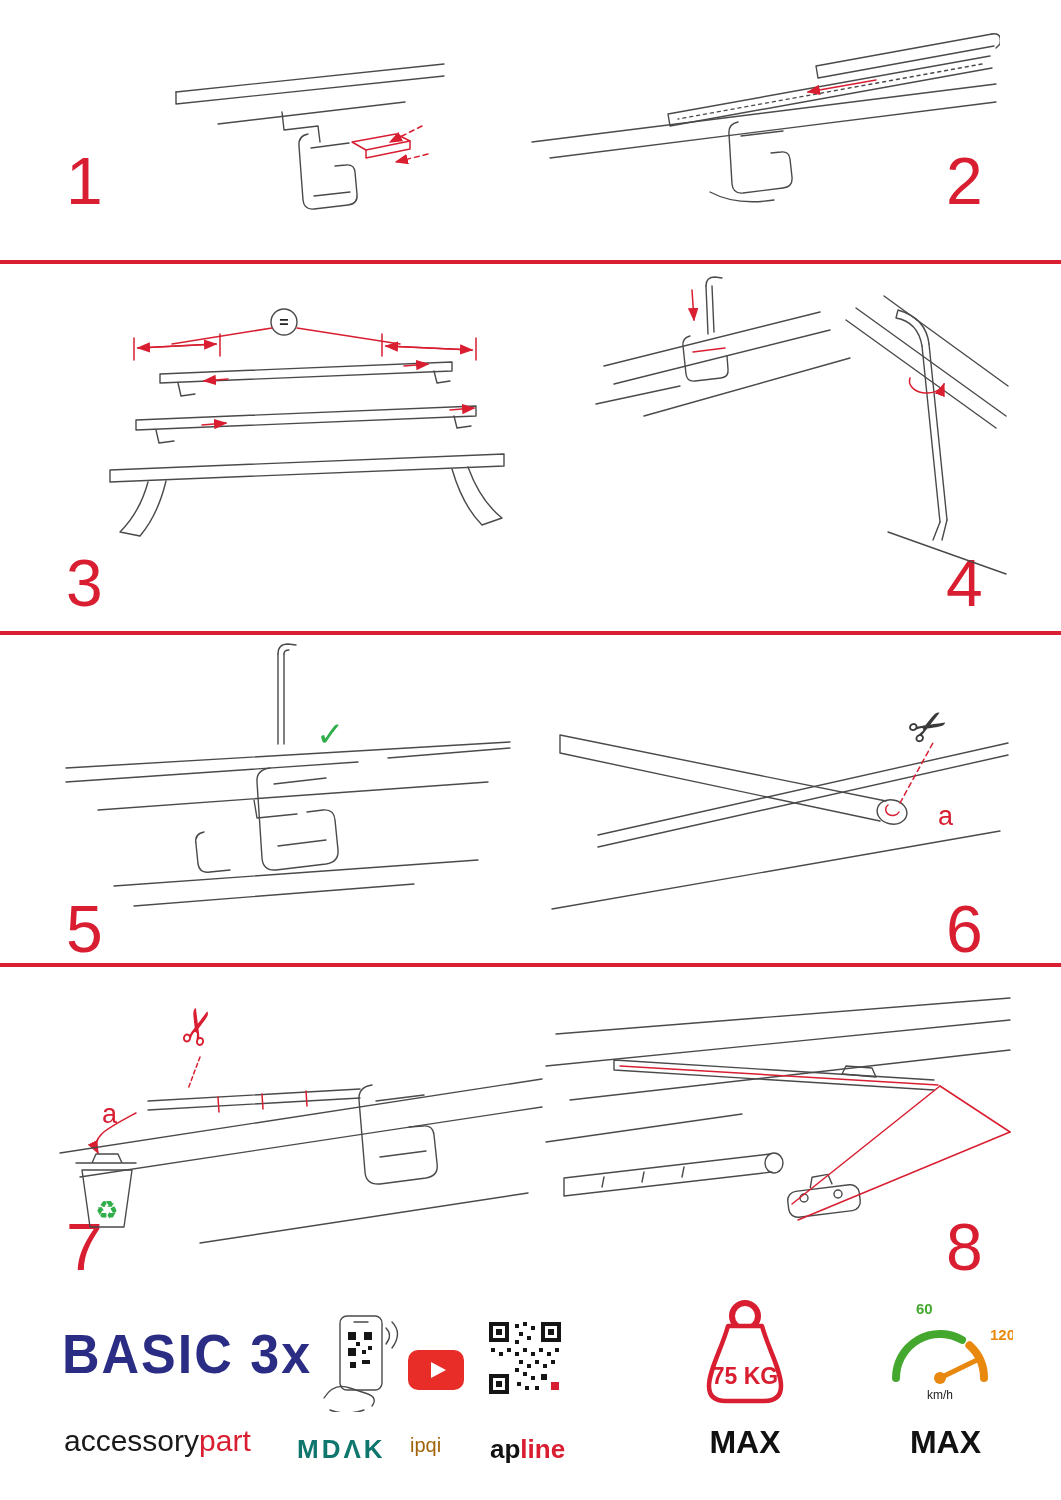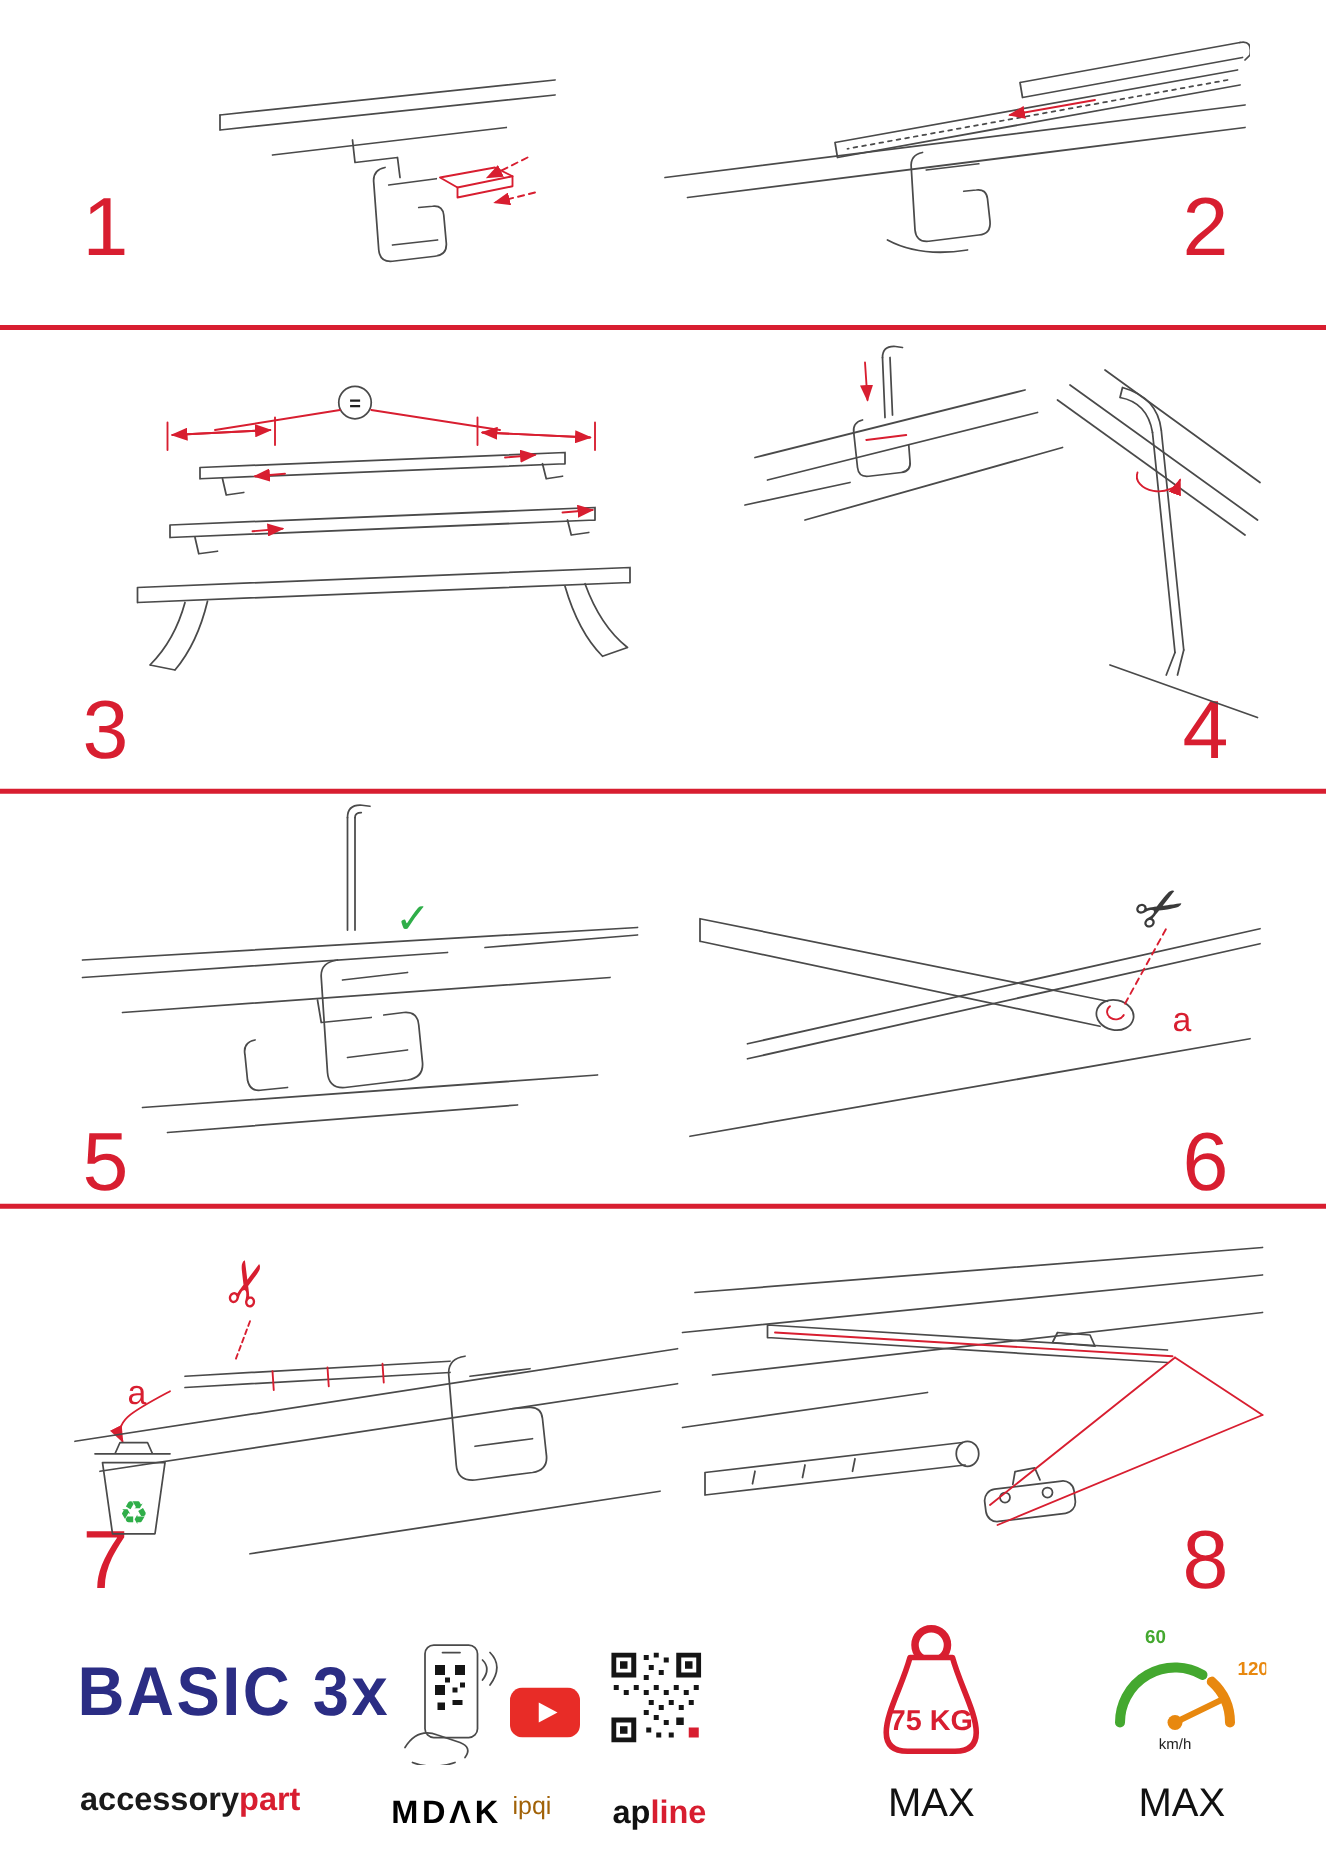--- a/index.html
+++ b/index.html
@@ -26,28 +26,28 @@
   .arcG  { stroke:var(--gauge-green,#44a82f); fill:none; }
   .arcO  { stroke:var(--gauge-orange,#e8880f); fill:none; }
   .fillO { fill:var(--gauge-orange,#e8880f); }
   .wred  { stroke:var(--accent-red,#d81e30); fill:#fff; }
   .ytbg  { fill:var(--youtube-red,#e82c27); }
   .qrm   { fill:#151515; }
 
   
   .logo-product { position:absolute; left:62px; top:1322px; font-size:52px; font-weight:700;
                   letter-spacing:2px; color:var(--logo-navy,#2b2d84); transform:scaleY(1.06); transform-origin:top left; }
-  .logo-sub { position:absolute; left:64px; top:1424px; font-size:26px; font-weight:700; color:#1a1a1a; }
+  .logo-sub { position:absolute; left:64px; top:1424px; font-size:30px; font-weight:400; color:#1a1a1a; }
   .logo-sub .red { color:var(--accent-red,#d81e30); }
   .partner-mdak { position:absolute; left:297px; top:1434px; font-size:26px; font-weight:700;
-                  letter-spacing:3px; color:#000000;margin-left:16px; }
+                  letter-spacing:3px; color:#0f766e; }
   .partner-ipqi { position:absolute; left:410px; top:1434px; font-size:20px; font-weight:500; color:#a16207; }
   .partner-apline { position:absolute; left:490px; top:1434px; font-size:26px; font-weight:600; color:#111;text-align:center; }
   .partner-apline .red { color:var(--accent-red,#d81e30); }
-  .max-label { position:absolute; top:1424px; font-size:32px; font-weight:400; color:#111; text-align:center; }
+  .max-label { position:absolute; top:1424px; font-size:32px; font-weight:700; color:#111; text-align:center; }
 </style>
 </head>
 <body>
 
 <div class="page">
 
   <svg width="0" height="0" style="position:absolute">
     <defs>
       <marker id="aR" markerWidth="9" markerHeight="7" refX="8" refY="3.5" orient="auto">
         <path d="M0,0 L9,3.5 L0,7 Z" fill="#d81e30"></path>

